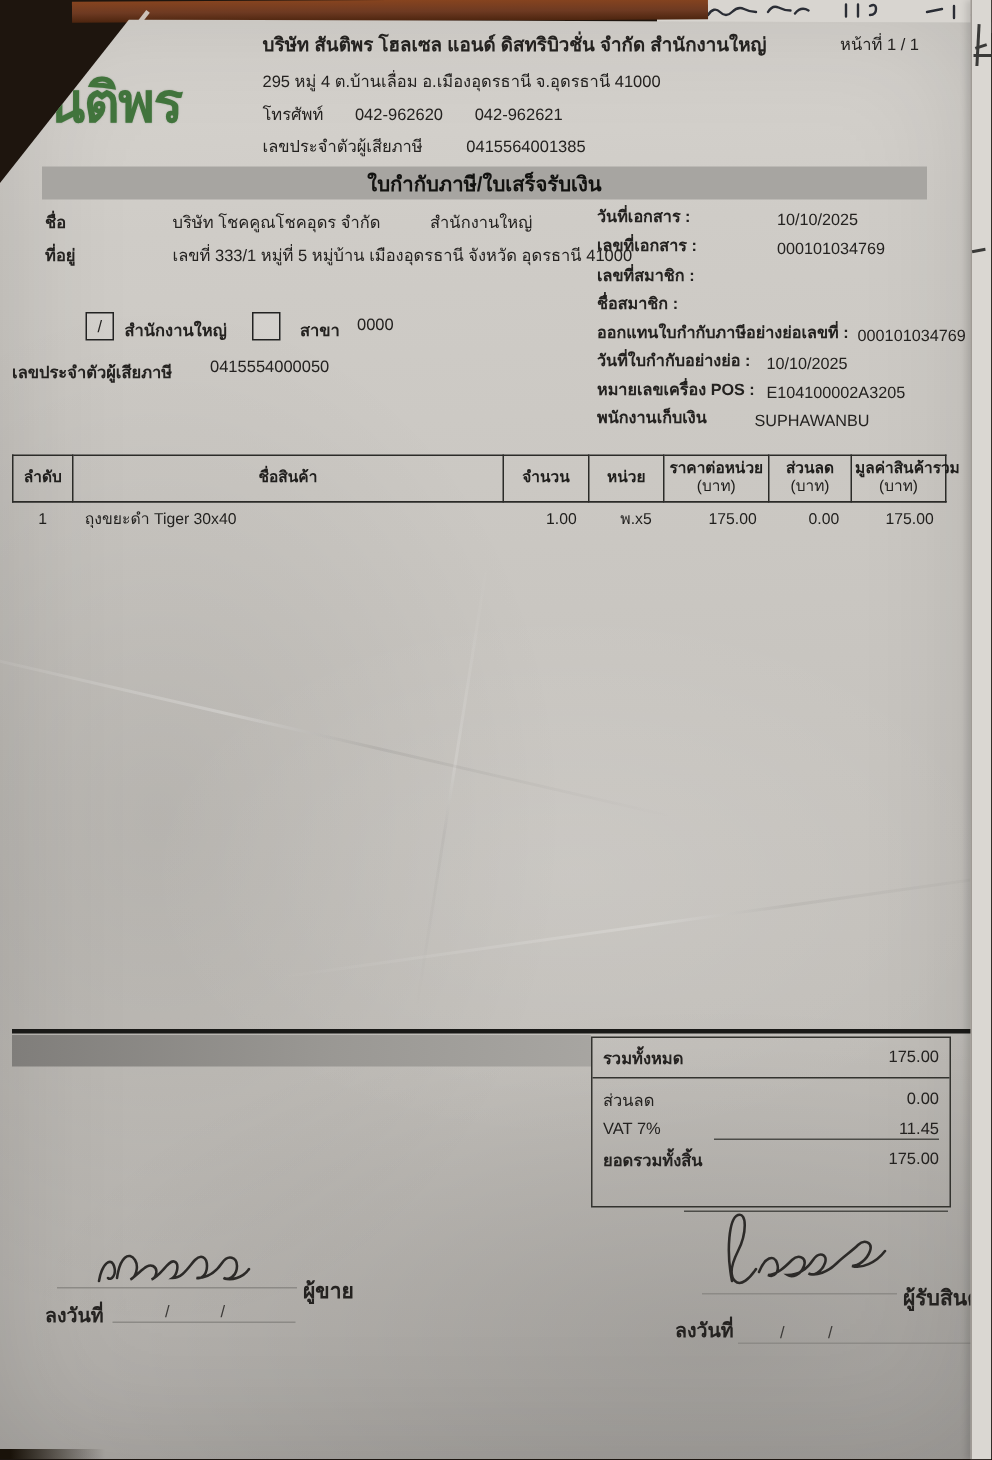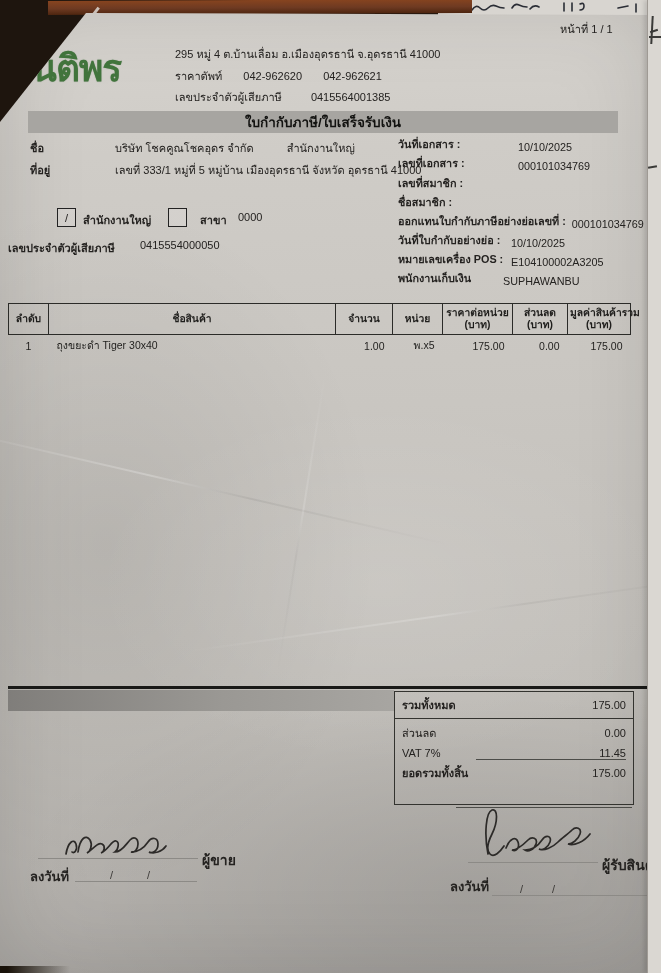--- a/index.html
+++ b/index.html
@@ -76,21 +76,21 @@
   .di-row .lab{font-weight:700;}
   .di-row .val{margin-left:6px;}
   .di-row.w114 .lab{min-width:114px;}
   .di-row.w107 .lab{min-width:107px;}
   .di-row.w99 .lab{min-width:99px;}
   
   .items{left:8px;top:303px;}
   table.items-t{border-collapse:collapse;table-layout:fixed;width:622px;font-size:10.5px;color:#1f1e1c;}
   table.items-t th{border:1.2px solid #2b2b28;font-weight:700;font-size:10.3px;line-height:1.15;
      padding:2px 2px;height:26px;vertical-align:middle;text-align:center;}
-  table.items-t th .sub{display:block;font-weight:700;}
+  table.items-t th .sub{display:block;font-weight:400;}
   table.items-t td{border:none;padding:2px 8px 0 8px;height:15px;}
   .ta-c{text-align:center;} .ta-r{text-align:right;} .ta-l{text-align:left;}
   
   .black-rule{left:8px;top:686px;width:650px;height:2.5px;background:#191917;}
   .gray-band{left:8px;top:690px;width:386px;height:21px;
      background:linear-gradient(90deg,#7d7b78,#989692 55%,#a6a4a0);opacity:.95;}
   .totals-box{left:394px;top:691px;width:238px;height:112px;border:1.3px solid #33332f;}
   .t-row1{height:26px;border-bottom:1.3px solid #33332f;display:flex;align-items:center;padding:0 7px;}
   .t-row1 .lab{font-weight:700;font-size:11px;flex:1;}
   .t-row1 .val{font-size:11px;}
@@ -129,24 +129,25 @@
 
   <div class="paper">
     <div class="crease c1"></div>
     <div class="crease c2"></div>
     <div class="crease c3"></div>
 
     <div class="abs logo">
       <span class="dot"></span>
       <span class="txt">สันติพร</span>
     </div>
+    <div class="abs vendor-name b fs12">บริษัท สันติพร โฮลเซล แอนด์ ดิสทริบิวชั่น จำกัด สำนักงานใหญ่</div>
     <div class="abs page-label fs11">หน้าที่ 1  /  1</div>
     <div class="abs vendor-address fs11">295 หมู่ 4 ต.บ้านเลื่อม อ.เมืองอุดรธานี จ.อุดรธานี 41000</div>
     <div class="abs vendor-phone fs11">
-      <span class="gap18">ราคาตัพท์</span>
+      <span class="gap18">โทรศัพท์</span>
       <span class="gap18">042-962620</span>
       <span>042-962621</span>
     </div>
     <div class="abs vendor-tax fs11">
       <span class="gap26">เลขประจำตัวผู้เสียภาษี</span>
       <span>0415564001385</span>
     </div>
 
     <div class="abs title-bar">ใบกำกับภาษี/ใบเสร็จรับเงิน</div>
 

